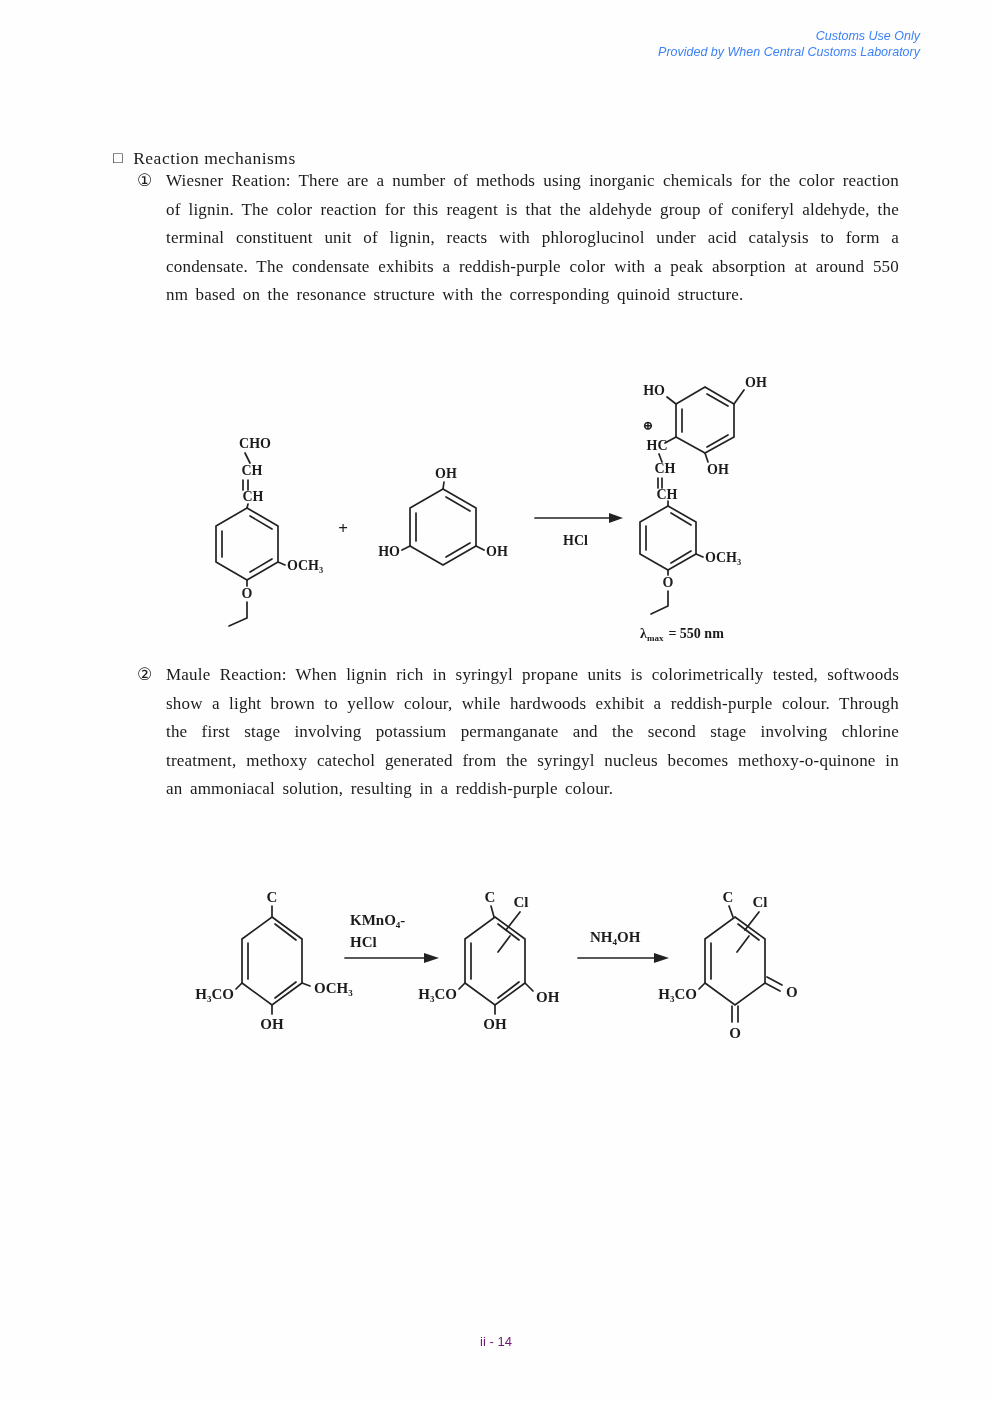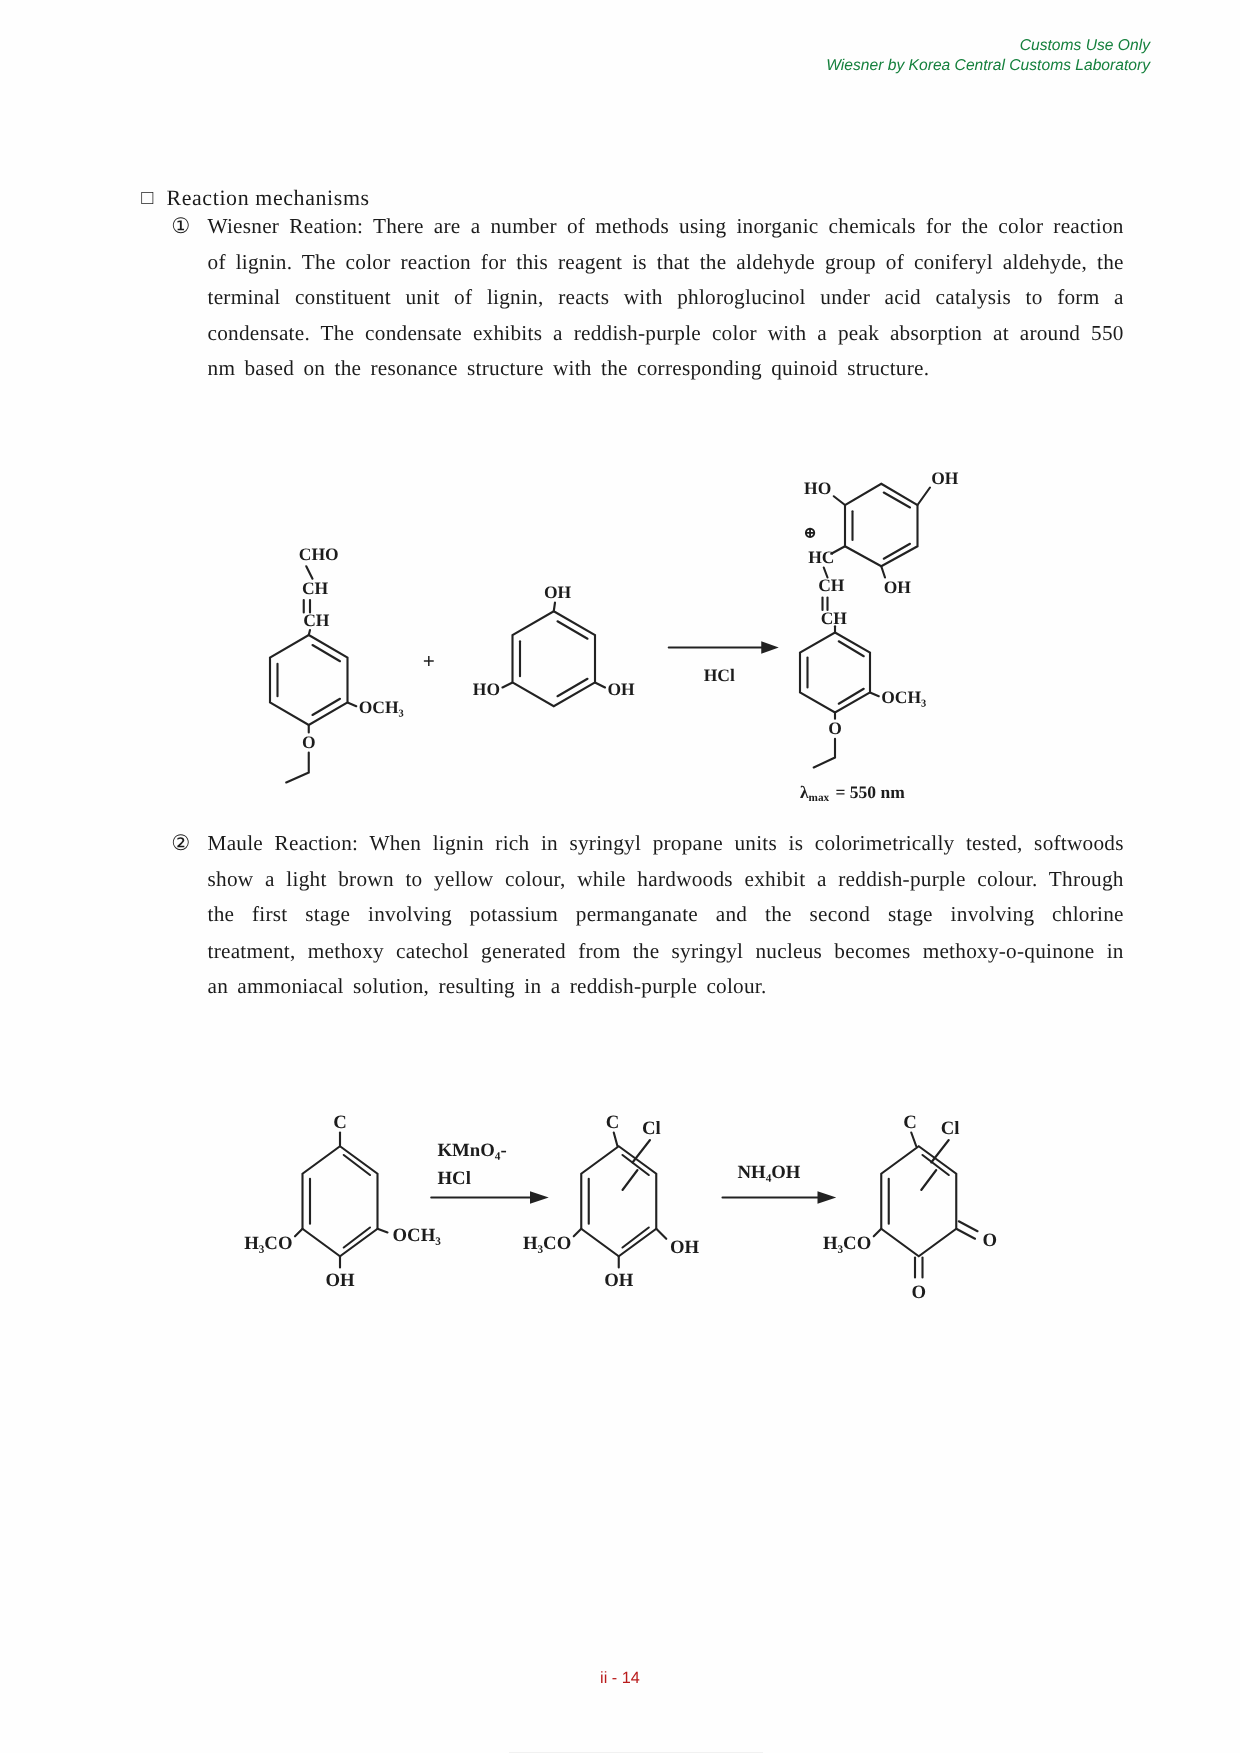--- a/index.html
+++ b/index.html
@@ -15,21 +15,21 @@
   }
   .doc-header {
     position: absolute;
     top: 28px;
     right: 72px;
     text-align: right;
     font-family: "Liberation Sans", "DejaVu Sans", sans-serif;
     font-style: italic;
     font-size: 12.5px;
     line-height: 16px;
-    color: #15803d;
+    color: #3b82f6;
   }
   .section-heading {
     position: absolute;
     top: 132px;
     left: 113px;
     font-size: 17.5px;
     letter-spacing: 0.5px;
     white-space: nowrap;
     margin-top: 16px;
   }
@@ -73,31 +73,31 @@
   }
   .scheme svg polygon { fill: #222; stroke: none; }
   .doc-footer {
     position: absolute;
     top: 1334px;
     left: 0;
     width: 100%;
     text-align: center;
     font-family: "Liberation Sans", "DejaVu Sans", sans-serif;
     font-size: 13px;
-    color: #b91c1c;
+    color: #701a75;
   }
 </style>
 </head>
 <body>
 
 <div class="page">
 
   <div class="doc-header">
     <div>Customs Use Only</div>
-    <div>Wiesner by Korea Central Customs Laboratory</div>
+    <div>Provided by When Central Customs Laboratory</div>
   </div>
 
   <div class="section-heading">
     <span class="box-glyph">□</span><span>Reaction mechanisms</span>
   </div>
 
   <div class="para para-1">
     <span class="para-num">①</span>
     <span class="para-body">Wiesner Reation: There are a number of methods using inorganic chemicals for the color reaction of lignin. The color reaction for this reagent is that the aldehyde group of coniferyl aldehyde, the terminal constituent unit of lignin, reacts with phloroglucinol under acid catalysis to form a condensate. The condensate exhibits a reddish-purple color with a peak absorption at around 550 nm based on the resonance structure with the corresponding quinoid structure.</span>
   </div>

